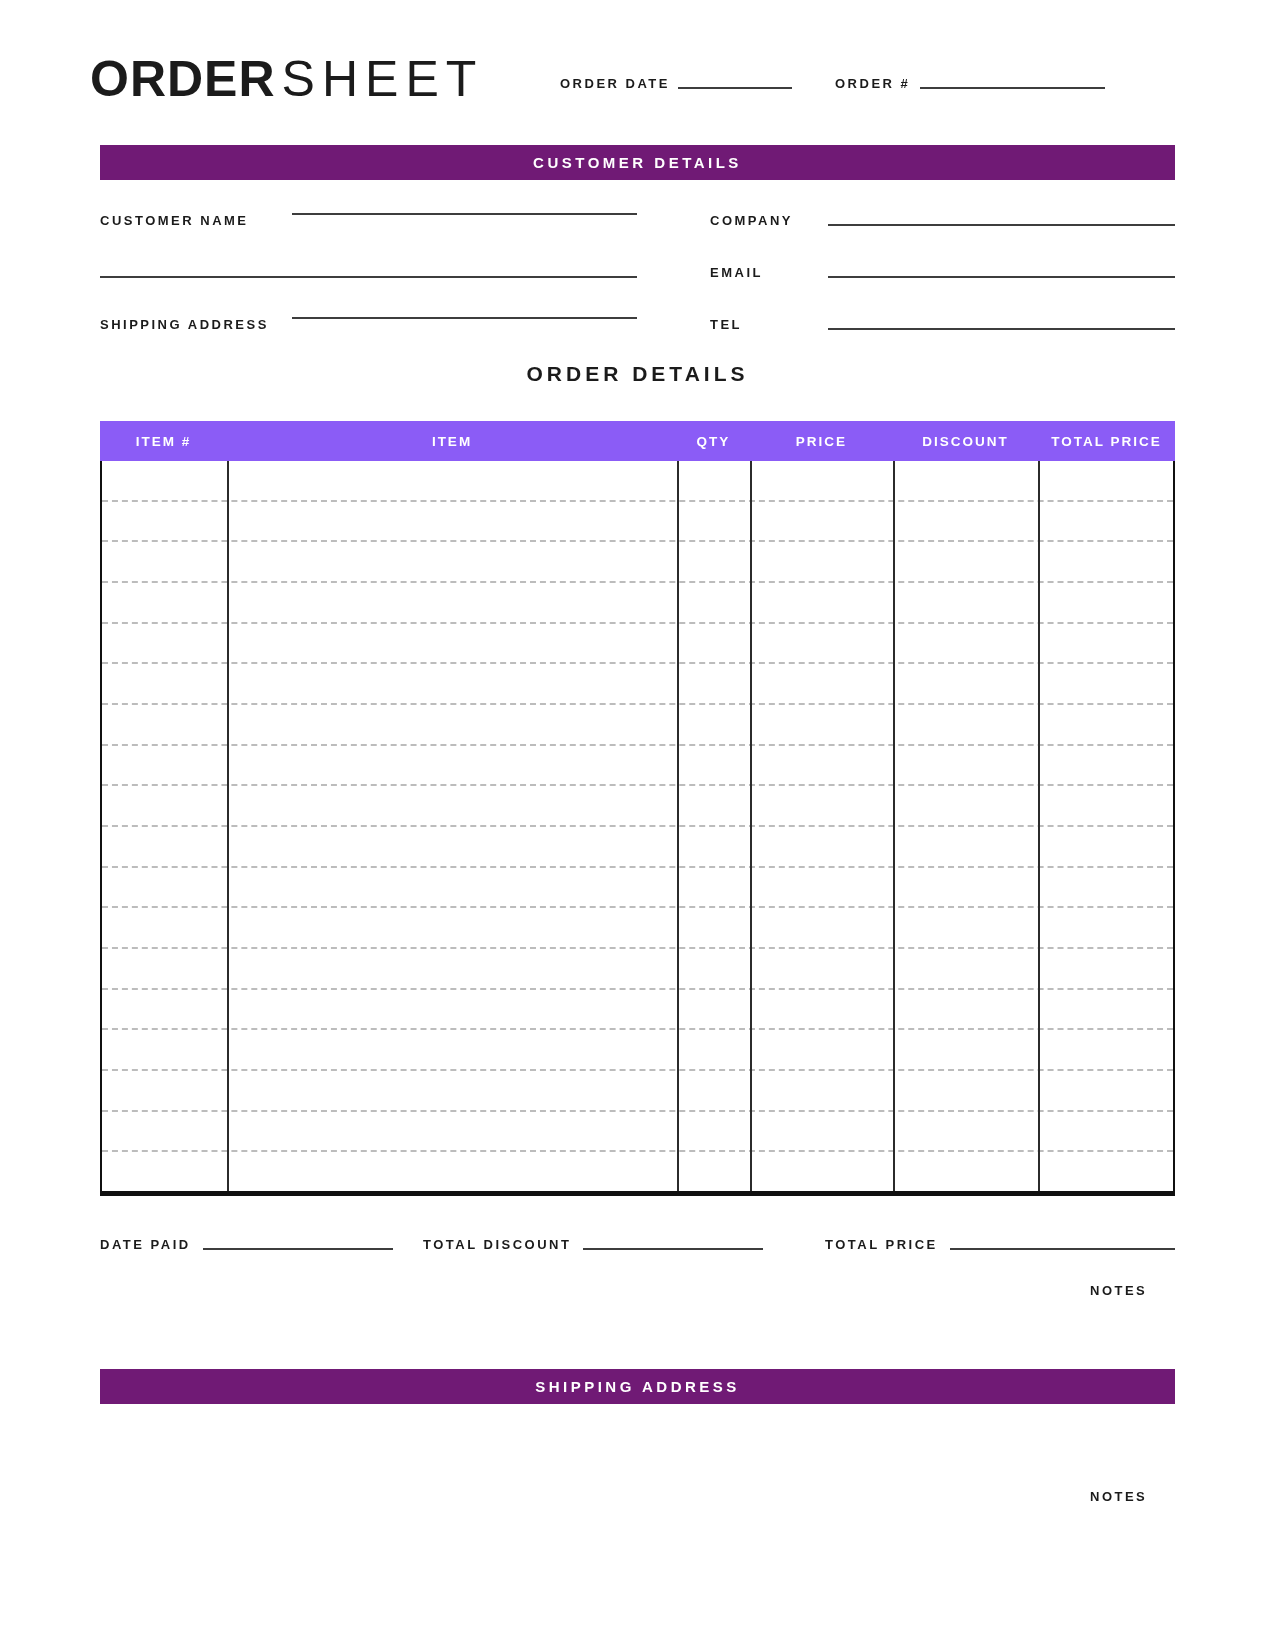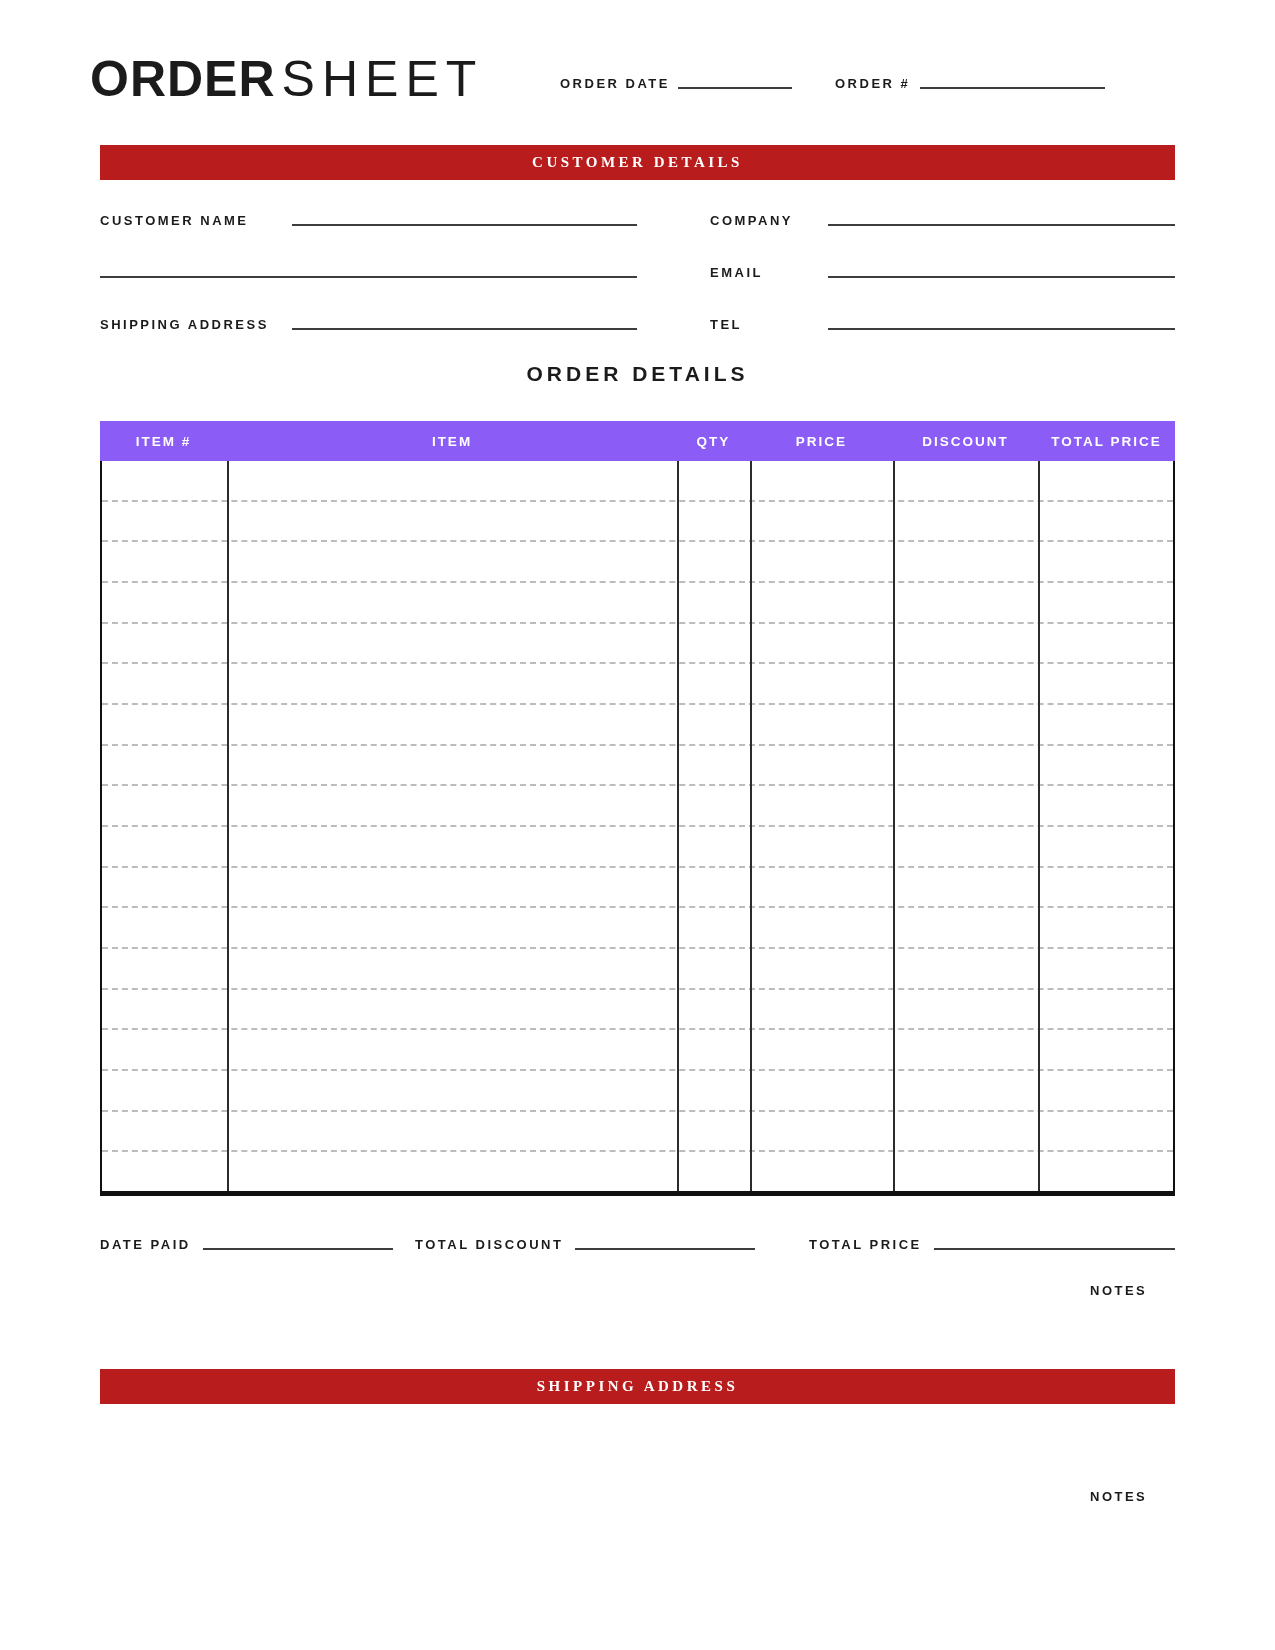--- a/index.html
+++ b/index.html
@@ -16,30 +16,30 @@
   .t-light{font-weight:normal;letter-spacing:7px;margin-left:6px;}
   .blank-group{position:absolute;display:flex;align-items:flex-end;}
   .og-date{left:460px;top:76px;width:232px;}
   .og-num{left:735px;top:76px;width:270px;}
   .lbl{font-size:13px;font-weight:bold;letter-spacing:2.5px;white-space:nowrap;}
   .fline{display:inline-block;border-bottom:2px solid #3d3d3d;margin-bottom:2px;}
   .og-date .fline{flex:1;margin-left:8px;}
   .og-num .fline{flex:1;margin-left:10px;}
 
   
-  .bar{position:absolute;left:0;width:100%;height:35px;background:#b91c1c;color:#ffffff;
+  .bar{position:absolute;left:0;width:100%;height:35px;background:#701a75;color:#ffffff;
        display:flex;align-items:center;justify-content:center;
-       font-size:15px;font-weight:bold;letter-spacing:3.5px;font-family:Liberation Serif, serif;}
+       font-size:15px;font-weight:bold;letter-spacing:3.5px;}
   .bar-customer{top:145px;}
   .bar-shipping{top:1369px;}
 
   
   .cust-fields{position:absolute;top:176px;left:0;width:100%;}
   .cust-row{display:flex;height:52px;align-items:flex-end;}
-  .cust-left{width:537px;display:flex;align-items:flex-end;}
+  .cust-left{width:537px;display:flex;align-items:flex-start;}
   .cust-left .lbl{display:inline-block;width:192px;}
   .cust-left .fline{flex:1;}
   .cust-gap{width:28px;}
   .cust-right{flex:1;display:flex;align-items:flex-end;margin-left:45px;}
   .cust-right .lbl{display:inline-block;width:108px;}
   .cust-right .fline{flex:1;margin-left:10px;}
 
   
   .order-heading{position:absolute;top:362px;left:0;width:100%;margin:0;text-align:center;
                  font-size:21px;font-weight:bold;letter-spacing:4px;}
@@ -51,21 +51,21 @@
   .t-body{position:relative;height:735px;box-sizing:border-box;
           border-left:2px solid #101010;border-right:2px solid #101010;border-bottom:5px solid #101010;
           display:flex;flex-direction:column;}
   .t-row{flex:1;display:grid;grid-template-columns:125px 450px 73px 143px 145px 135px;
          border-bottom:2px dashed #bcbcbc;box-sizing:border-box;}
   .t-row:last-child{border-bottom:none;}
   .vline{position:absolute;top:0;bottom:0;width:2px;background:#2b2b2b;z-index:2;}
   .v1{left:125px;}.v2{left:575px;}.v3{left:648px;}.v4{left:791px;}.v5{left:936px;}
 
   
-  .field-row{position:absolute;left:0;width:100%;display:flex;align-items:flex-end;height:26px;}
+  .field-row{position:absolute;left:0;width:100%;display:flex;align-items:flex-end;height:26px;gap:8px;}
   .totals-row{top:1226px;}
   .ship-row{top:1434px;}
   .fr-group{display:flex;align-items:flex-end;}
   .fr-group .fline{margin-left:12px;}
   .g1{width:315px;}
   .g2{width:394px;}
   .g3{flex:1;}
   .g1 .fline{width:190px;}
   .g2 .fline{width:180px;}
   .g3 .fline{flex:1;}

